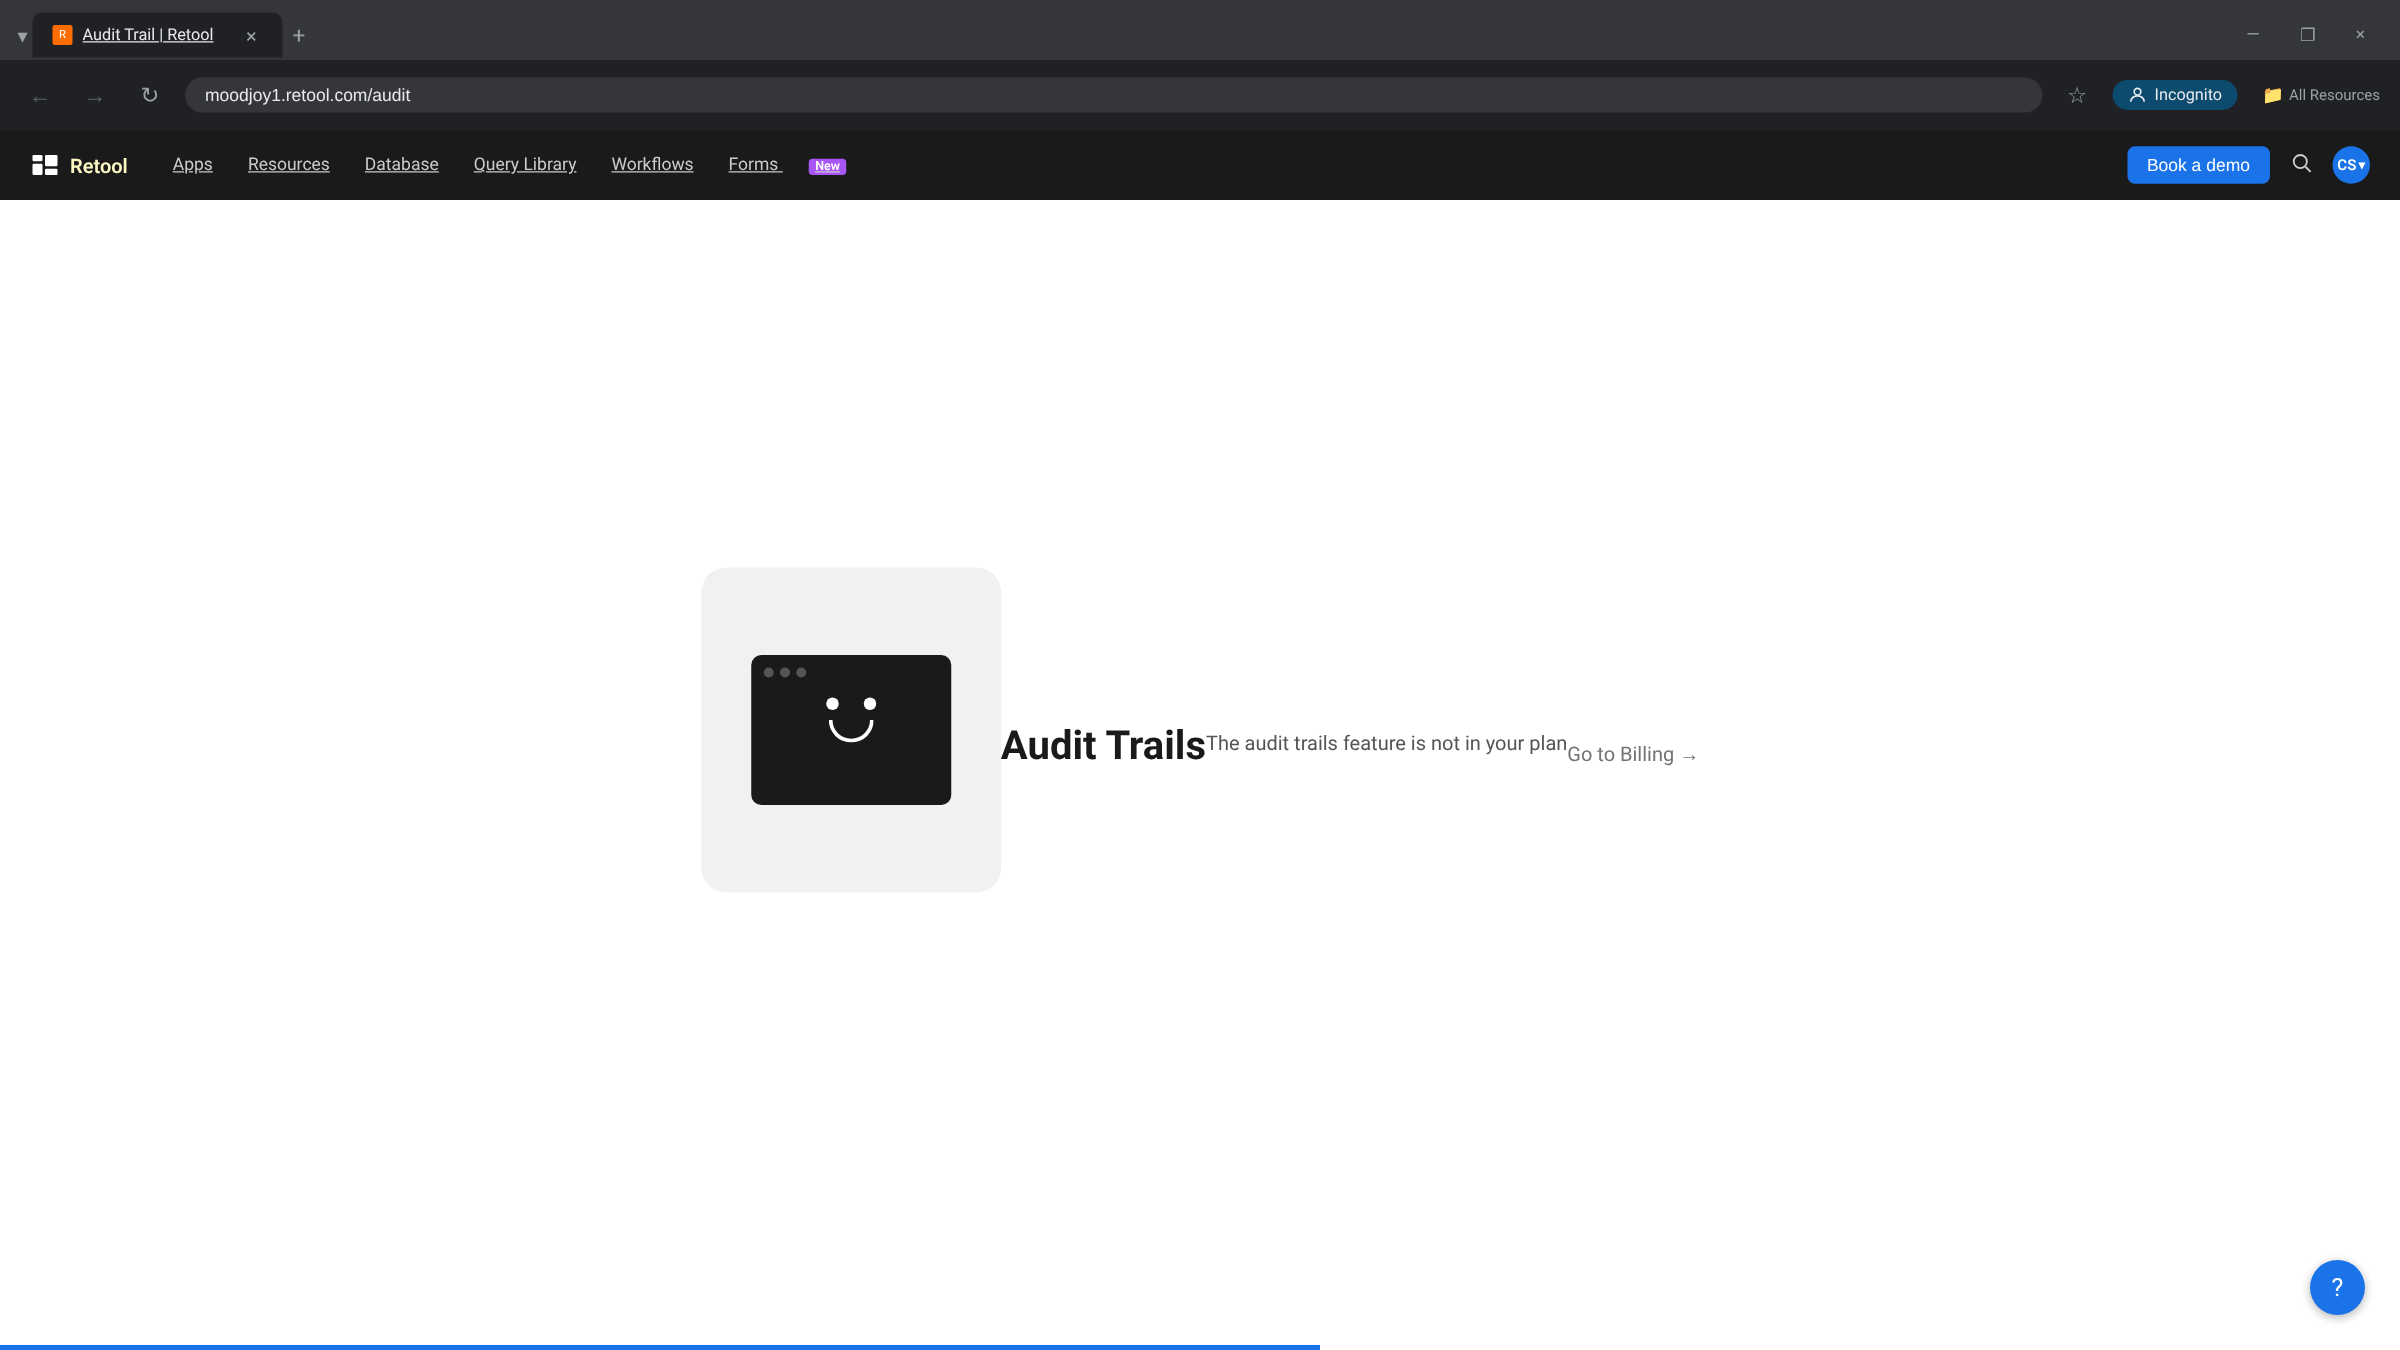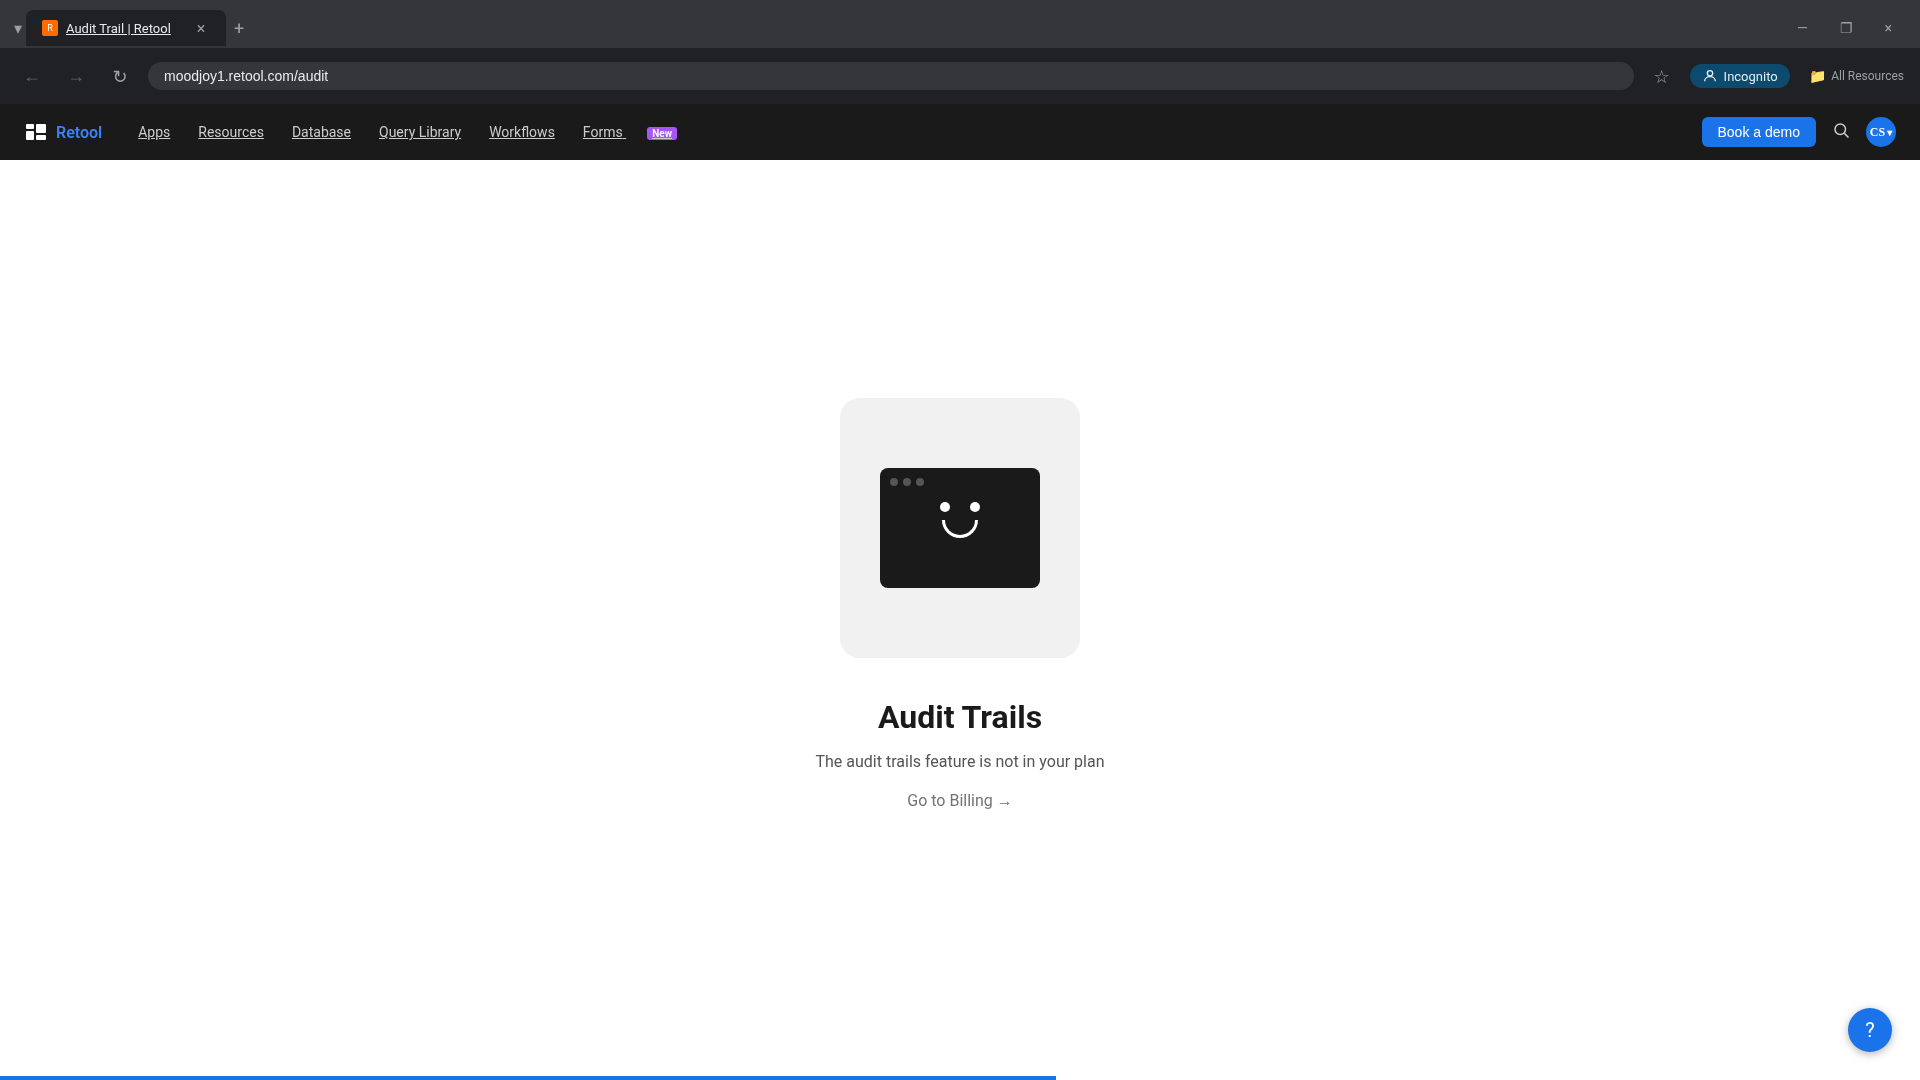--- a/index.html
+++ b/index.html
@@ -24,32 +24,32 @@
     .address-input { flex: 1; background: #35363a; border: none; border-radius: 20px; padding: 6px 16px; color: #e8eaed; font-size: 14px; outline: none; }
     .bookmark-btn { color: #9aa0a6; cursor: pointer; font-size: 18px; width: 32px; height: 32px; display: flex; align-items: center; justify-content: center; }
     .extension-area { display: flex; align-items: center; gap: 8px; }
     .incognito-btn { display: flex; align-items: center; gap: 6px; color: #e8eaed; background: #0c4a6e; border-radius: 20px; padding: 4px 12px; font-size: 13px; cursor: pointer; }
 
     
     .app-container { background: #fff; height: calc(1080px - 136px); }
 
     
     .navbar { background: #1a1a1a; display: flex; align-items: center; height: 56px; padding: 0 24px; gap: 8px; }
-    .retool-logo { display: flex; align-items: center; gap: 8px; color: #3b82f6; font-weight: 600; font-size: 16px; margin-right: 16px; cursor: pointer; }
+    .retool-logo { display: flex; align-items: center; gap: 8px; color: #fef9c3; font-weight: 600; font-size: 16px; margin-right: 16px; cursor: pointer; }
     .retool-logo-icon { width: 24px; height: 24px; }
     .nav-menu { display: flex; align-items: center; gap: 4px; flex: 1; }
     .nav-item { color: #ccc; font-size: 14px; padding: 6px 12px; border-radius: 4px; cursor: pointer; white-space: nowrap; text-decoration: underline; }
     .nav-badge { background: #a855f7; color: white; font-size: 10px; padding: 1px 5px; border-radius: 3px; margin-left: 21px; font-weight: 600; }
     .navbar-right { display: flex; align-items: center; gap: 12px; }
     .book-demo-btn { background: #1a73e8; color: white; font-size: 14px; padding: 7px 16px; border-radius: 6px; cursor: pointer; border: none; font-weight: 500; }
     .search-icon-btn { color: #ccc; cursor: pointer; font-size: 18px; padding: 4px; }
-    .user-avatar { background: #1a73e8; color: white; border-radius: 50%; width: 30px; height: 30px; display: flex; align-items: center; justify-content: center; font-size: 12px; font-weight: 600; cursor: pointer; font-family: Liberation Serif, serif; }
+    .user-avatar { background: #1a73e8; color: white; border-radius: 50%; width: 30px; height: 30px; display: flex; align-items: center; justify-content: center; font-size: 12px; font-weight: 600; cursor: pointer; }
 
     
-    .main-content { display: flex; flex-direction: column; align-items: center; justify-content: center; height: calc(100% - 56px); padding: 40px; text-align: right; }
+    .main-content { display: flex; align-items: center; justify-content: center; height: calc(100% - 56px); padding: 40px; text-align: right; }
 
     .error-card { background: #f1f1f1; border-radius: 20px; width: 240px; height: 260px; display: flex; align-items: center; justify-content: center; margin-bottom: 40px; }
 
     .error-screen { background: #1a1a1a; border-radius: 8px; width: 160px; height: 120px; display: flex; flex-direction: column; padding: 10px; }
     .error-screen-dots { display: flex; gap: 5px; margin-bottom: 16px; }
     .dot { width: 8px; height: 8px; border-radius: 50%; background: #555; }
     .error-screen-face { display: flex; justify-content: center; align-items: center; flex-direction: column; gap: 8px; }
     .eyes { display: flex; gap: 20px; }
     .eye { width: 10px; height: 10px; border-radius: 50%; background: white; }
     .mouth { width: 36px; height: 18px; border: 3px solid white; border-radius: 0 0 36px 36px; border-top: none; }

